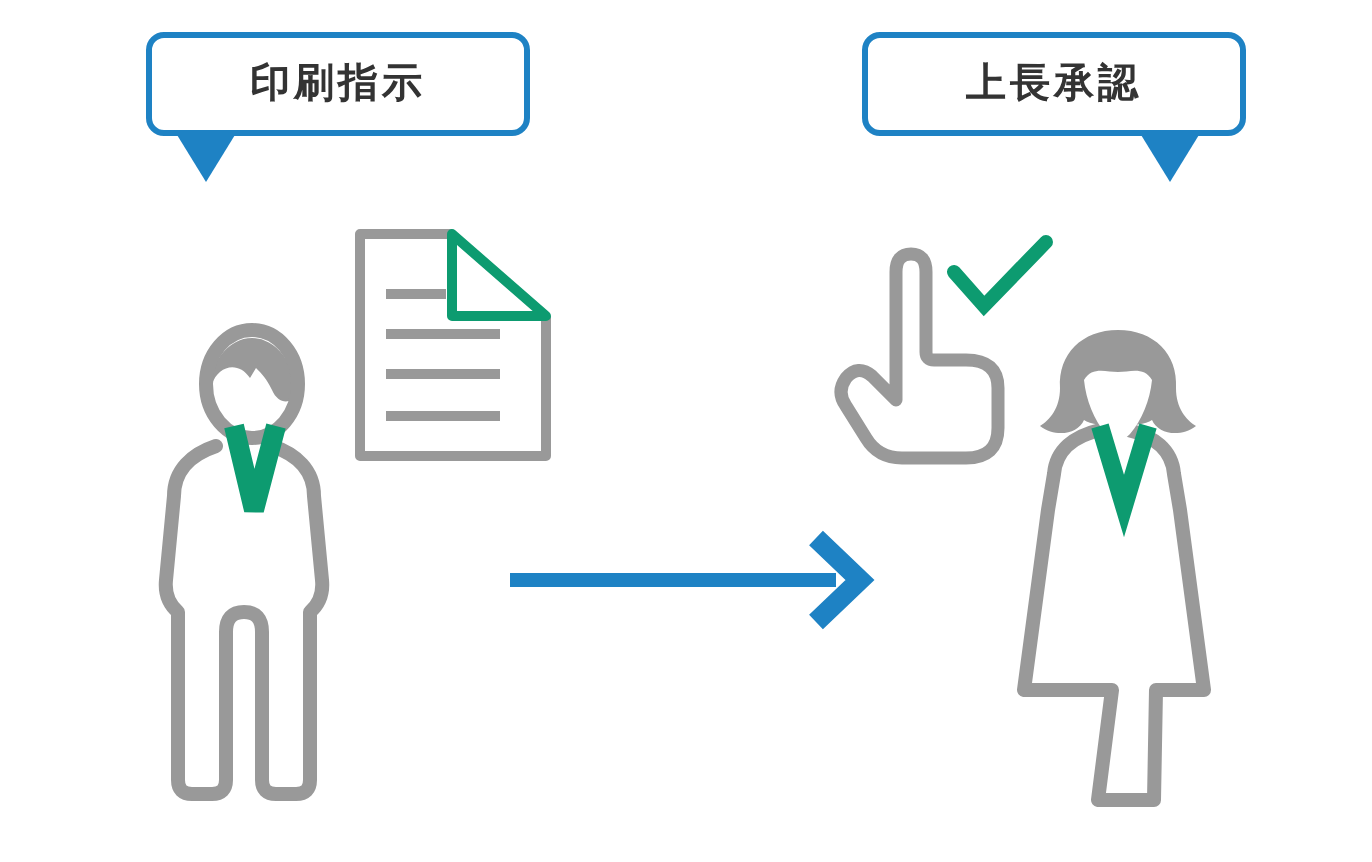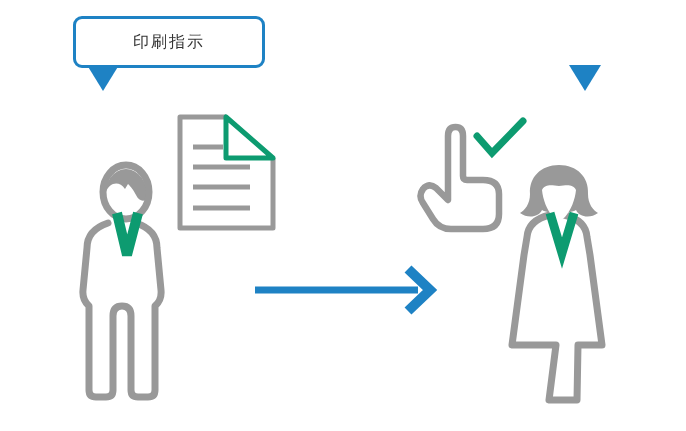--- a/index.html
+++ b/index.html
@@ -26,22 +26,22 @@
     width:192px;height:52px;
     box-sizing:border-box;
     background:#fff;
     border:3px solid var(--accent-blue);
     border-radius:9px;
     display:flex;align-items:center;justify-content:center;
   }
   .callout-left{left:73px;}
   .callout-right{left:431px;}
   .callout-text{
-    font-size:16px;
-    font-weight:normal;
+    font-size:20px;
+    font-weight:bold;
     color:var(--text-dark);
     letter-spacing:2px;
     line-height:1;
     white-space:nowrap;
   }
   .pointer{
     position:absolute;
     top:65px;
     width:0;height:0;
     border-left:16px solid transparent;
@@ -67,20 +67,23 @@
 </head>
 <body>
 
 <div class="scene">
 
   <div class="callout callout-left">
     <span class="callout-text">印刷指示</span>
   </div>
   <div class="pointer pointer-left"></div>
 
+  <div class="callout callout-right">
+    <span class="callout-text">上長承認</span>
+  </div>
   <div class="pointer pointer-right"></div>
 
   <svg class="art art-man" width="98" height="248" viewBox="0 0 98 248" aria-hidden="true">
     <path class="fg" d="M 28,40 A 22,29 0 0 1 72,40 C 69,44 63,44 60,37 C 57,31 55,29 52,26 L 49,31 C 43,22 33,25 30,34 Q 29,38 28,40 Z"></path>
     <ellipse class="fn sg" cx="50" cy="34" rx="23" ry="27" stroke-width="7"></ellipse>
     <path class="fw sg" stroke-width="7" stroke-linejoin="round" stroke-linecap="round" d="M 32,65 C 20,69 11,77 11,90 L 7,132 Q 6,142 13,148 L 13,232 Q 13,239 20,239 L 30,239 Q 37,239 37,232 L 37,158 Q 37,148 46,148 Q 55,148 55,158 L 55,232 Q 55,239 62,239 L 72,239 Q 79,239 79,232 L 79,148 Q 86,142 85,132 L 81,90 C 81,77 72,69 60,65"></path>
     <path class="fn sgr" stroke-width="10" stroke-linejoin="miter" stroke-linecap="butt" d="M 41,55 L 51,97 L 62,55"></path>
   </svg>
 
   <svg class="art art-doc" width="103" height="122" viewBox="0 0 103 122" aria-hidden="true">

